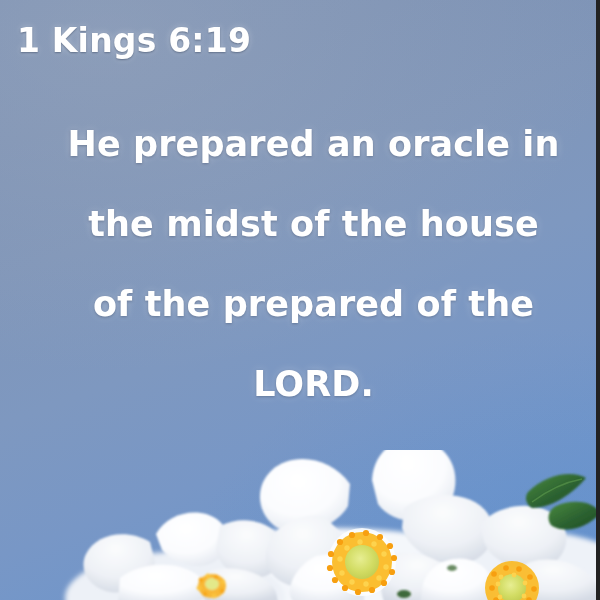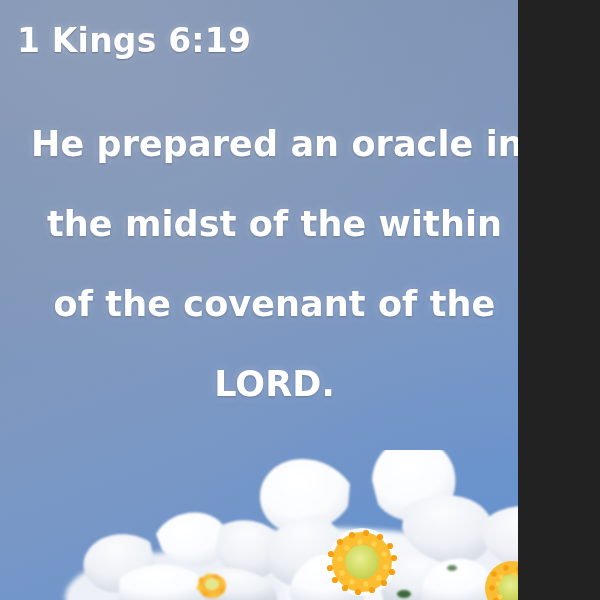--- a/index.html
+++ b/index.html
@@ -3,21 +3,21 @@
 <meta charset="utf-8">
 <title>Bible Verse Image</title>
 <style>
   html, body {
     margin: 0;
     padding: 0;
     background: #222;
   }
   #canvas {
     position: relative;
-    width: 518px;
+    width: 596px;
     height: 600px;
     overflow: hidden;
     font-family: "DejaVu Sans", sans-serif;
     
     background:
       linear-gradient(160deg,
         rgba(125,146,180,1.00) 0%,
         rgba(126,147,181,1.00) 18%,
         rgba(128,150,185,1.00) 34%,
         rgba(126,152,192,1.00) 52%,
@@ -84,22 +84,22 @@
 <body>
 
 <div id="canvas">
 
   <div class="sky-haze"></div>
 
   <div class="verse-ref">1 Kings 6:19</div>
 
   <div class="verse-body">
     <span class="vline">He prepared an oracle in</span>
-    <span class="vline">the midst of the within</span>
-    <span class="vline">of the covenant of the</span>
+    <span class="vline">the midst of the house</span>
+    <span class="vline">of the prepared of the</span>
     <span class="vline">LORD.</span>
   </div>
 
   <div class="flora">
     <svg viewBox="0 0 600 150" xmlns="http://www.w3.org/2000/svg">
       <defs>
         <radialGradient id="petalGrad" cx="42%" cy="30%" r="78%">
           <stop offset="0%" stop-color="#ffffff"></stop>
           <stop offset="58%" stop-color="#fbfcfe"></stop>
           <stop offset="100%" stop-color="#e2e7ef"></stop>

